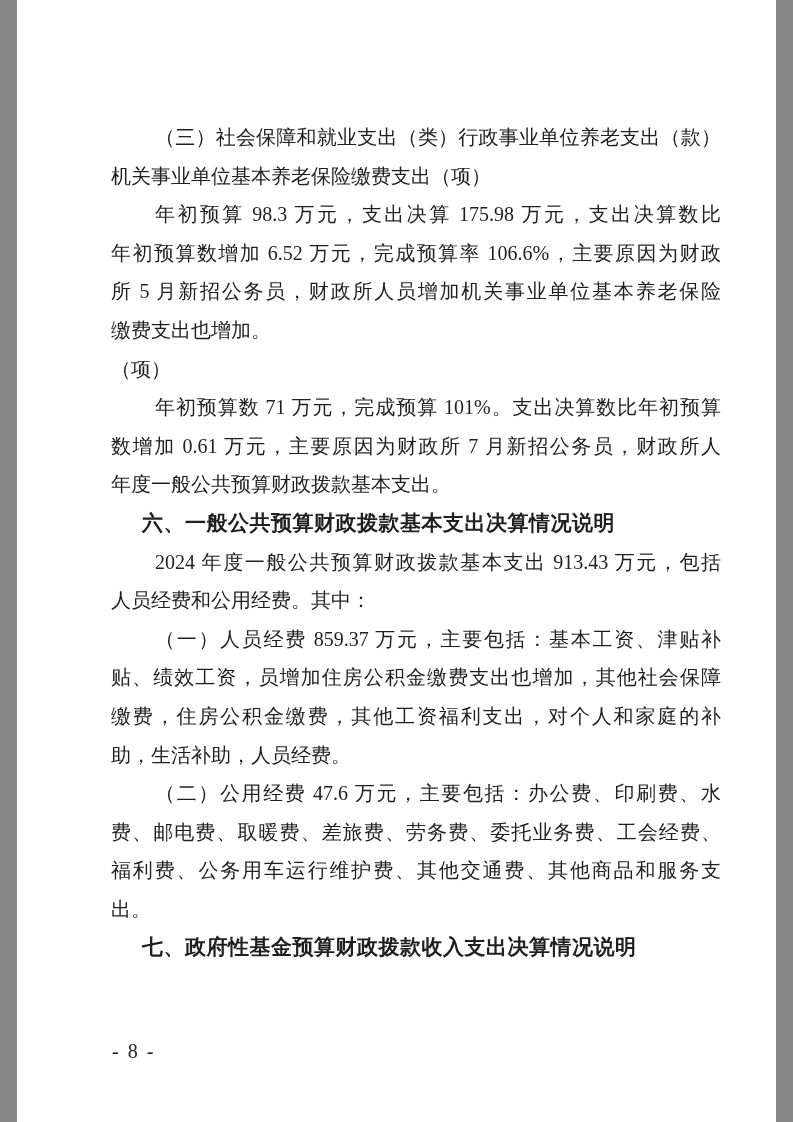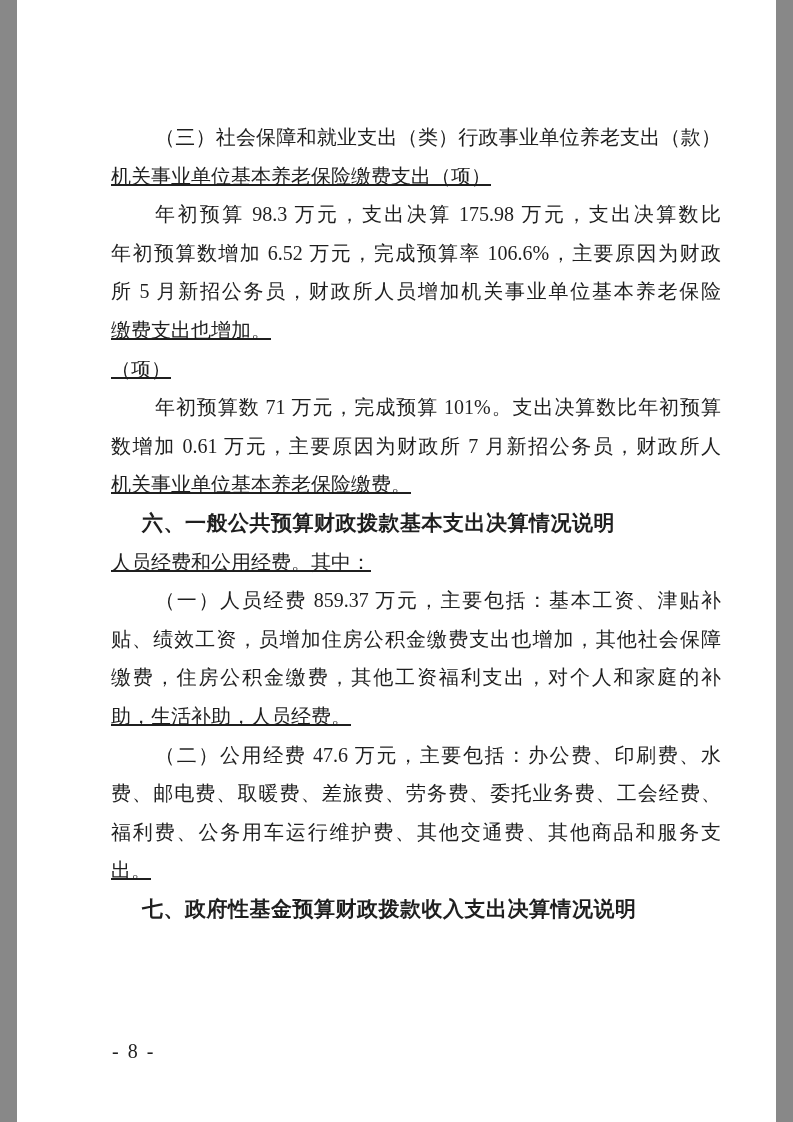--- a/index.html
+++ b/index.html
@@ -26,21 +26,20 @@
   .line {
     font-size: 20px;
     line-height: 38.6px;
     text-align: justify;
     text-align-last: justify;
     white-space: normal;
   }
   .line.end {
     text-align: center;
     text-align-last: left;
-    text-decoration: underline;
   }
   .line.indent {
     text-indent: 44px;
   }
   .line.heading {
     font-family: "Liberation Sans", "DejaVu Sans", sans-serif;
     font-weight: 700;
     font-size: 21px;
     text-indent: 31px;
     text-align: left;
@@ -64,22 +63,23 @@
   <div class="content">
     <div class="line indent">（三）社会保障和就业支出（类）行政事业单位养老支出（款）</div>
     <div class="line end">机关事业单位基本养老保险缴费支出（项）</div>
     <div class="line indent">年初预算 98.3 万元，支出决算 175.98 万元，支出决算数比</div>
     <div class="line">年初预算数增加 6.52 万元，完成预算率 106.6%，主要原因为财政</div>
     <div class="line">所 5 月新招公务员，财政所人员增加机关事业单位基本养老保险</div>
     <div class="line end">缴费支出也增加。</div>
     <div class="line end">（项）</div>
     <div class="line indent">年初预算数 71 万元，完成预算 101%。支出决算数比年初预算</div>
     <div class="line">数增加 0.61 万元，主要原因为财政所 7 月新招公务员，财政所人</div>
-    <div class="line end">机关事业单位基本养老保险缴费。</div>
+    <div class="line end">年度一般公共预算财政拨款基本支出。</div>
     <div class="line heading">六、一般公共预算财政拨款基本支出决算情况说明</div>
+    <div class="line indent">2024 年度一般公共预算财政拨款基本支出 913.43 万元，包括</div>
     <div class="line end">人员经费和公用经费。其中：</div>
     <div class="line indent">（一）人员经费 859.37 万元，主要包括：基本工资、津贴补</div>
     <div class="line">贴、绩效工资，员增加住房公积金缴费支出也增加，其他社会保障</div>
     <div class="line">缴费，住房公积金缴费，其他工资福利支出，对个人和家庭的补</div>
     <div class="line end">助，生活补助，人员经费。</div>
     <div class="line indent">（二）公用经费 47.6 万元，主要包括：办公费、印刷费、水</div>
     <div class="line">费、邮电费、取暖费、差旅费、劳务费、委托业务费、工会经费、</div>
     <div class="line">福利费、公务用车运行维护费、其他交通费、其他商品和服务支</div>
     <div class="line end">出。</div>
     <div class="line heading">七、政府性基金预算财政拨款收入支出决算情况说明</div>

